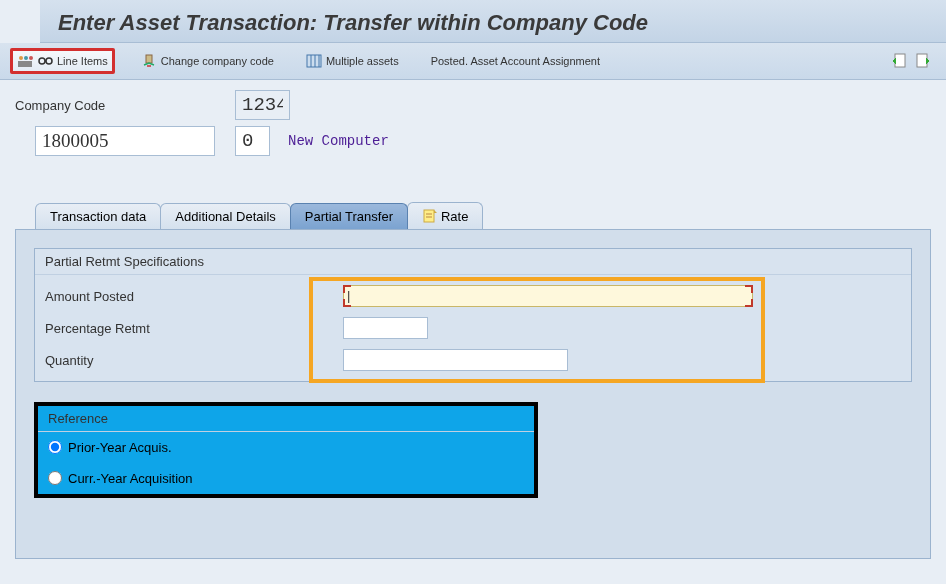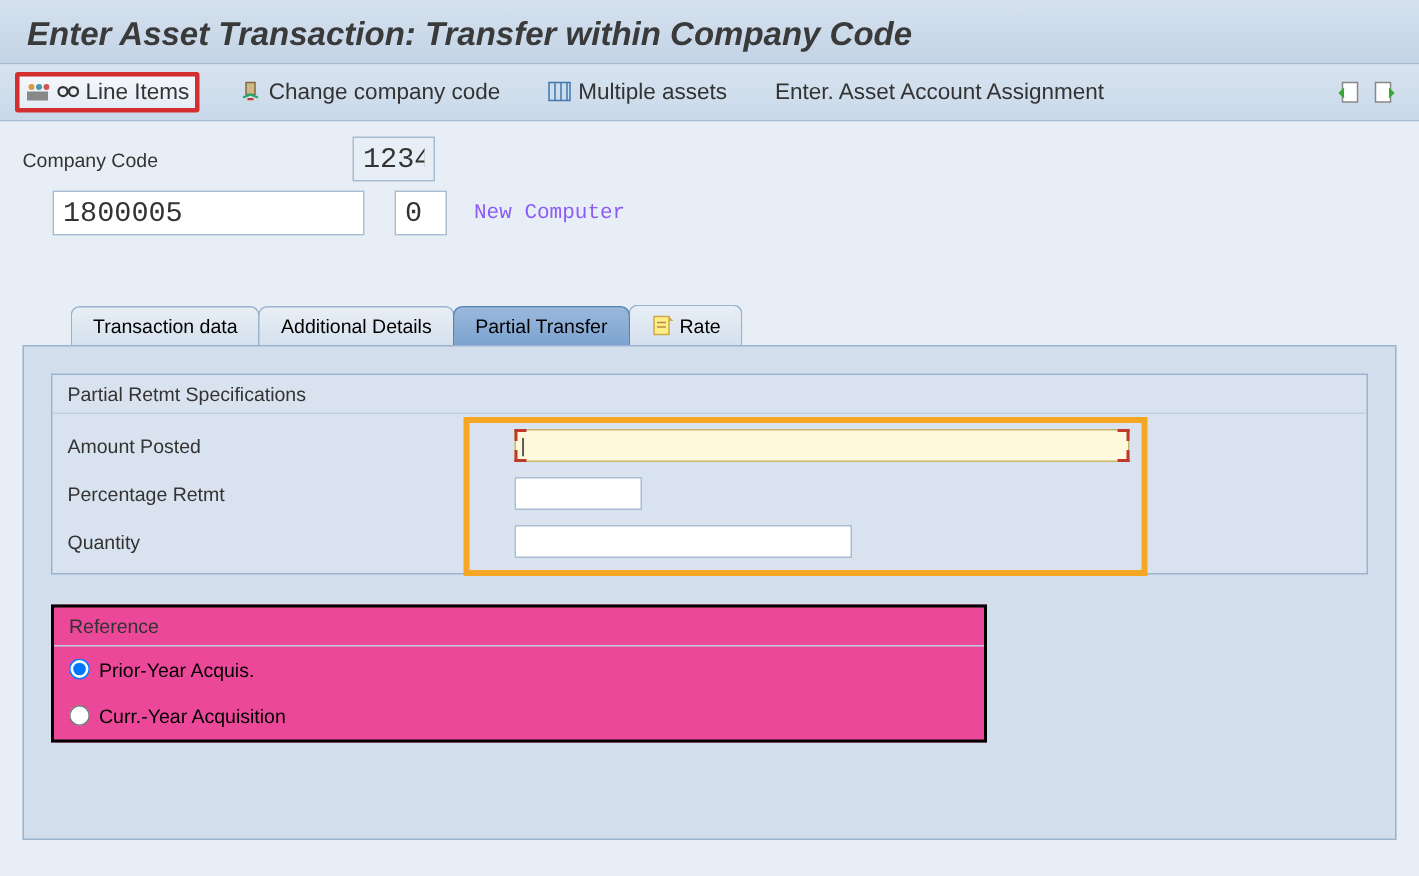--- a/index.html
+++ b/index.html
@@ -8,42 +8,43 @@
       font-size: 13px;
       background: #e8eef5;
       width: 946px;
       height: 584px;
       overflow: hidden;
     }
     .header {
       background: linear-gradient(to bottom, #d5e1ee, #c3d4e6);
       padding: 10px 18px 6px;
       border-bottom: 1px solid #a8bdd4;
+      margin-left: 40px;
     }
     .header h1 {
       font-size: 22px;
       font-style: italic;
       font-weight: bold;
       color: #3a3a3a;
     }
     .toolbar {
       background: linear-gradient(to bottom, #d8e3ef, #c9d9ea);
       padding: 5px 10px;
       display: flex;
       align-items: center;
       gap: 20px;
       border-bottom: 1px solid #a8bdd4;
     }
     .toolbar-btn {
       display: flex;
-      align-items: flex-start;
+      align-items: center;
       gap: 4px;
       padding: 3px 6px;
       cursor: pointer;
-      font-size: 15px;
+      font-size: 11px;
       color: #333;
     }
     .line-items-highlight {
       border: 3px solid #d32f2f;
       padding: 2px 4px;
       background: linear-gradient(to bottom, #f5f8fb, #e4ecf5);
       border-radius: 2px;
     }
     .content {
       padding: 10px 15px;
@@ -67,30 +68,30 @@
       font-size: 19px;
       color: #333;
     }
     .form-input.readonly {
       background: #e8eef5;
     }
     .asset-desc {
       font-family: "Courier New", monospace;
       font-size: 14px;
       margin-left: 18px;
-      color: #8b5cf6;
+      color: #4c1d95;
     }
     .tabs-area {
       margin-top: 30px;
       padding: 0 15px;
     }
     .tab-strip {
       display: flex;
       align-items: flex-end;
-      margin-left: 32px;
+      margin-left: 20px;
     }
     .tab {
       padding: 5px 14px;
       background: linear-gradient(to bottom, #e8eef5, #d5e1ee);
       border: 1px solid #9bb3ce;
       border-bottom: none;
       border-top-left-radius: 6px;
       border-top-right-radius: 6px;
       cursor: pointer;
       font-size: 13px;
@@ -166,23 +167,23 @@
       background: #fff;
       border: 1px solid #a8bdd4;
     }
     .qty-input {
       width: 225px;
       height: 22px;
       background: #fff;
       border: 1px solid #a8bdd4;
     }
     .ref-box {
-      border: 2px solid #000000;
-      background: #ec4899;
-      width: 624px;
+      border: 4px solid #000000;
+      background: #0ea5e9;
+      width: 504px;
     }
     .radio-row {
       display: flex;
       padding: 8px 10px;
       gap: 6px;
     }
     .radio-row input[type="radio"] {
       width: 14px; height: 14px;
     }
     .icon-svg { width: 16px; height: 16px; display: inline-block; flex-shrink: 0; }
@@ -229,21 +230,21 @@
       <svg viewBox="0 0 16 16">
           <rect x="1" y="2" width="14" height="12" fill="#cde" stroke="#47a"></rect>
           <line x1="5" y1="2" x2="5" y2="14" stroke="#47a"></line>
           <line x1="9" y1="2" x2="9" y2="14" stroke="#47a"></line>
           <line x1="13" y1="2" x2="13" y2="14" stroke="#47a"></line>
         </svg>
     </span>
     <span>Multiple assets</span>
   </div>
   <div class="toolbar-btn">
-    <span>Enter. Asset Account Assignment</span>
+    <span>Posted. Asset Account Assignment</span>
   </div>
   <div class="toolbar-icons-end">
     <span class="icon-svg">
       <svg viewBox="0 0 16 16">
           <rect x="3" y="1" width="10" height="13" fill="#fff" stroke="#888"></rect>
           <path d="M 4 11 L 1 8 L 4 5" fill="#3a3" stroke="#3a3" stroke-width="1"></path>
         </svg>
     </span>
     <span class="icon-svg">
       <svg viewBox="0 0 16 16">
@@ -255,21 +256,21 @@
 </div>
 
 <div class="content">
   <div class="form-row">
     <span class="form-label">Company Code</span>
     <span style="width:20px;"></span>
     <input class="form-input readonly" style="width: 55px;" readonly="" value="1234">
   </div>
   <div class="form-row">
     <span style="width:20px;"></span>
-    <input class="form-input" style="width: 208px;" value="1800005">
+    <input class="form-input" style="width: 180px; font-family: Liberation Serif, serif;" value="1800005">
     <span style="width:20px;"></span>
     <input class="form-input" style="width: 35px;" value="0">
     <span class="asset-desc">New Computer</span>
   </div>
 </div>
 
 <div class="tabs-area">
   <div class="tab-strip">
     <div class="tab">Transaction data</div>
     <div class="tab">Additional Details</div>

